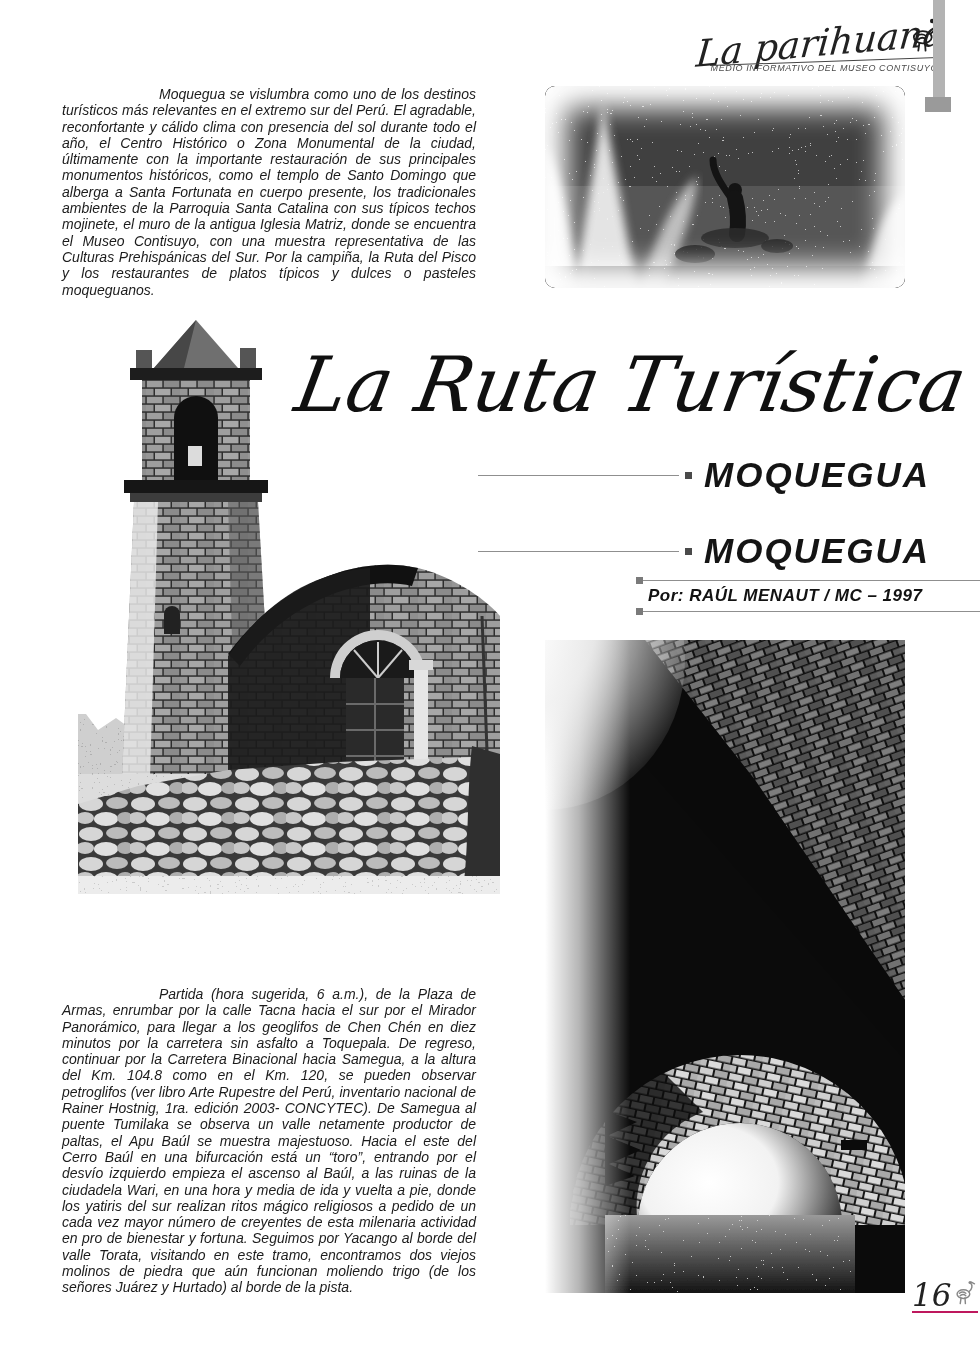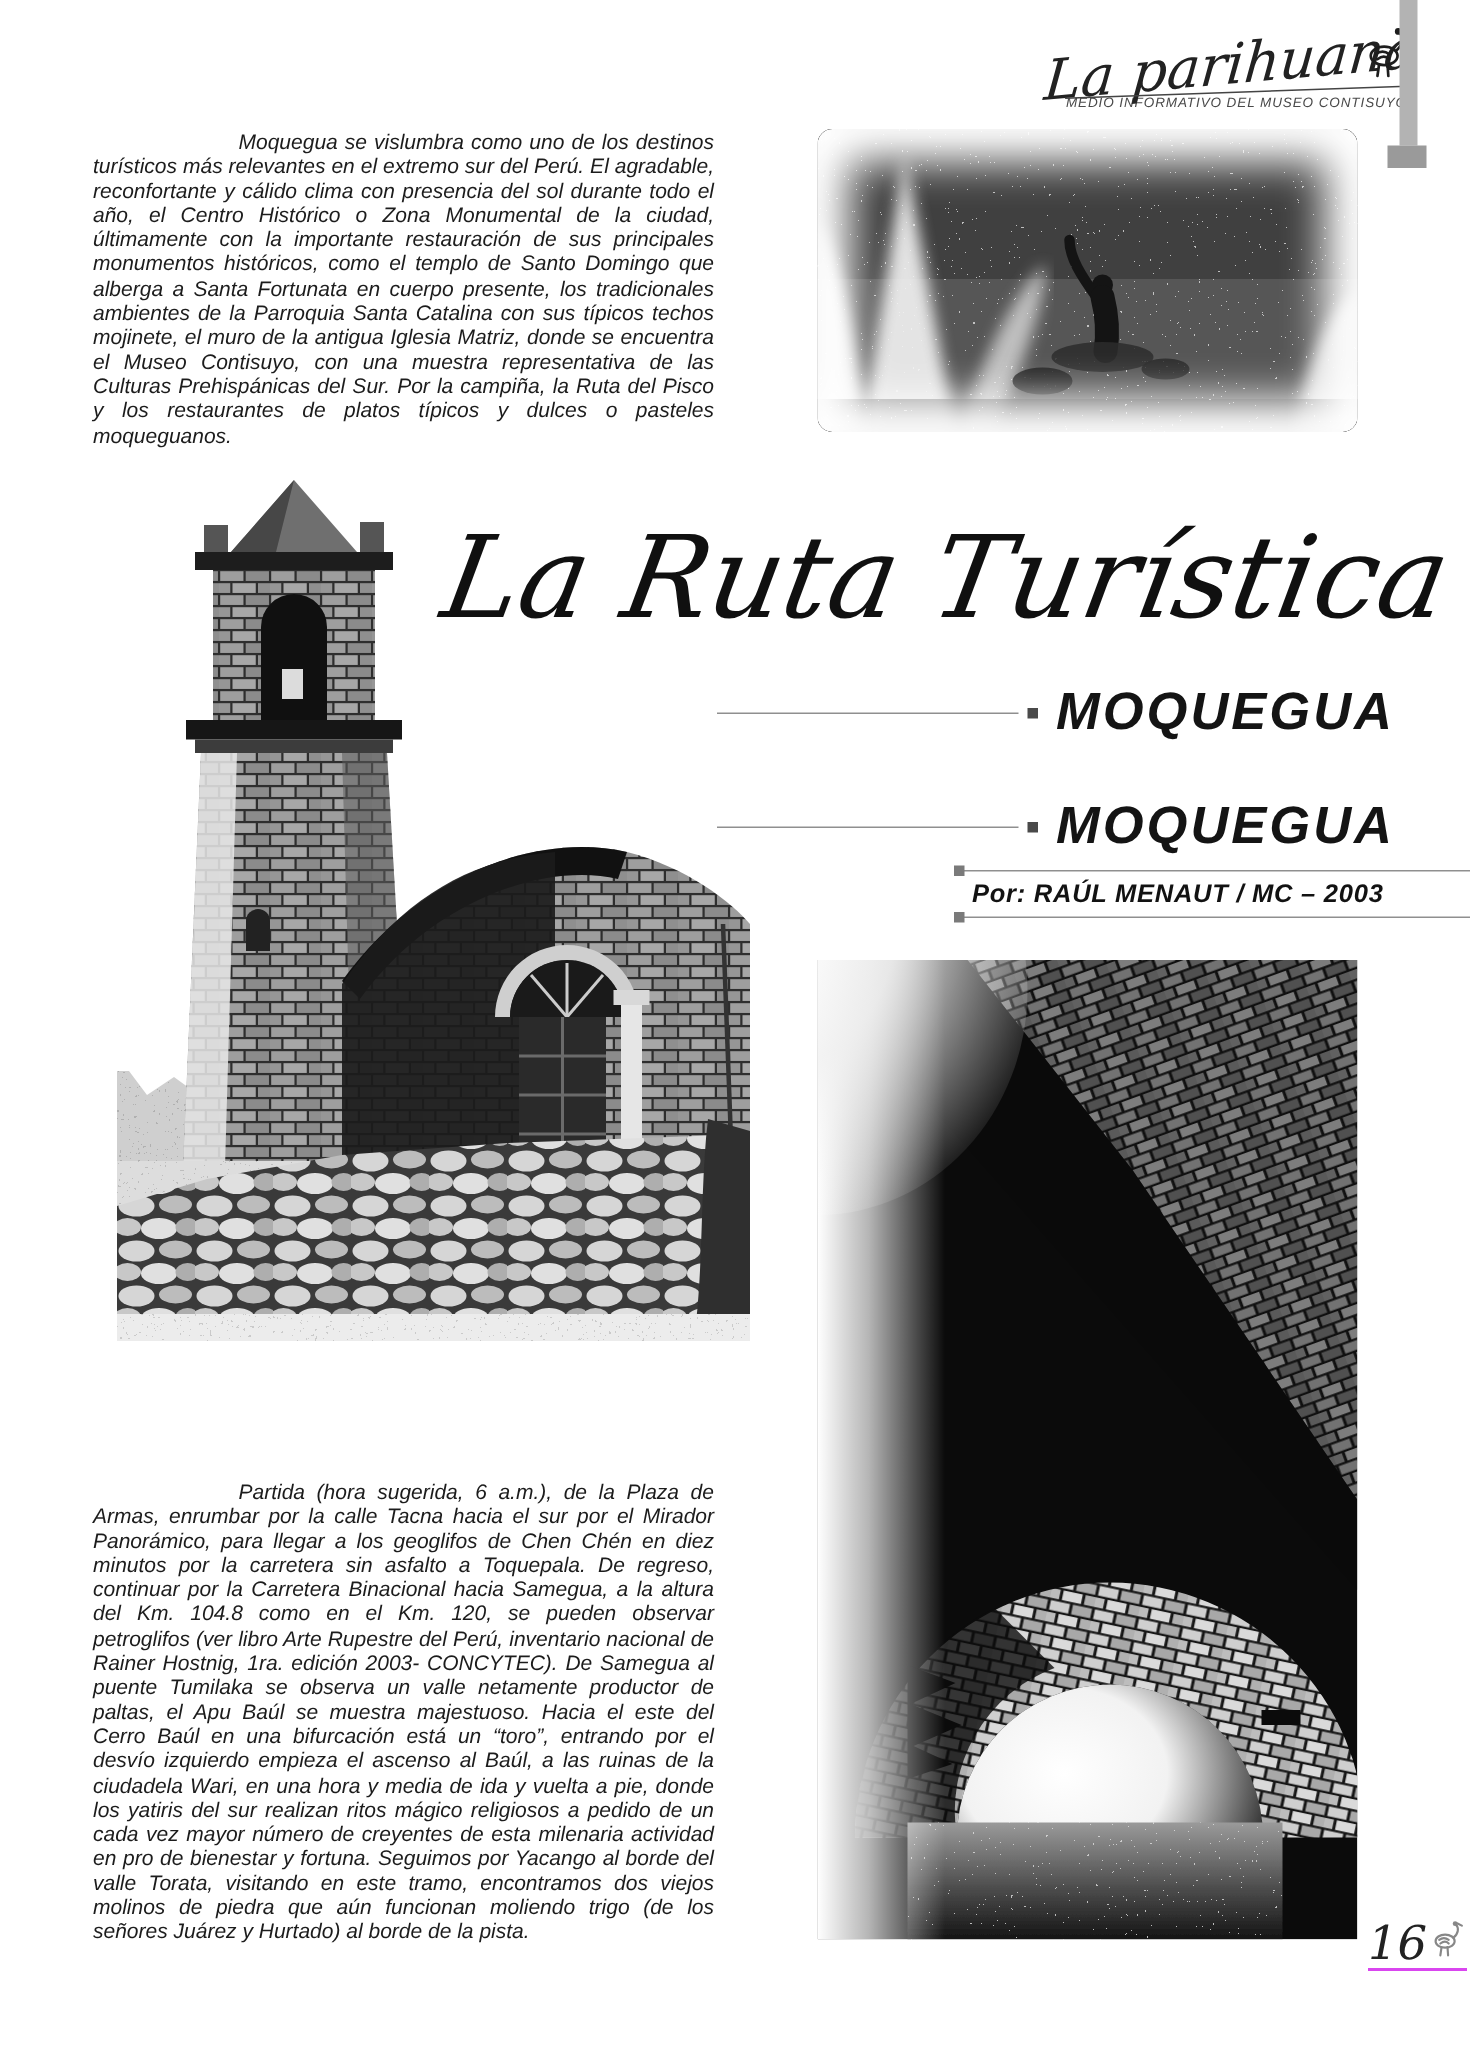--- a/index.html
+++ b/index.html
@@ -48,21 +48,21 @@
 
   
   .byline{position:absolute;left:636px;top:580px;width:344px;z-index:7;}
   .byline-rule{position:relative;height:1px;background:#8f8f8f;}
   .rule-square{position:absolute;left:0;top:-3px;width:7px;height:7px;background:#7a7a7a;}
   .byline-text{font-size:17px;font-weight:bold;font-style:italic;color:#121212;
                padding:5px 0 5px 12px;letter-spacing:.5px;}
 
   
   .pagenum{position:absolute;left:912px;top:1279px;width:66px;display:flex;
-           align-items:flex-end;border-bottom:2px solid #d946ef;padding-bottom:1px;}
+           align-items:flex-end;border-bottom:2px solid #be185d;padding-bottom:1px;}
   .pagenum-text{font-family:"DejaVu Serif",serif;font-style:italic;font-size:31px;
                 color:#222;line-height:30px;}
   .pagenum .bird{opacity:.7;margin-left:2px;}
 </style>
 </head>
 <body>
 
 <div class="page">
 
   <div class="masthead">
@@ -227,21 +227,21 @@
   <div class="route-row route-3">
     <span class="route-leader"></span>
     <span class="route-bullet"></span>
     <span class="route-label">MOQUEGUA</span>
   </div>
 
   <div class="byline">
     <div class="byline-rule">
       <span class="rule-square"></span>
     </div>
-    <div class="byline-text">Por: RAÚL MENAUT / MC – 2003</div>
+    <div class="byline-text">Por: RAÚL MENAUT / MC – 1997</div>
     <div class="byline-rule">
       <span class="rule-square"></span>
     </div>
   </div>
 
   <div class="photo photo-arch">
     <svg viewBox="0 0 360 653" preserveAspectRatio="none">
       <defs>
         <pattern id="abrickD" width="30" height="15" patternUnits="userSpaceOnUse" patternTransform="rotate(-20)">
           <rect width="30" height="15" fill="#101010"></rect>

